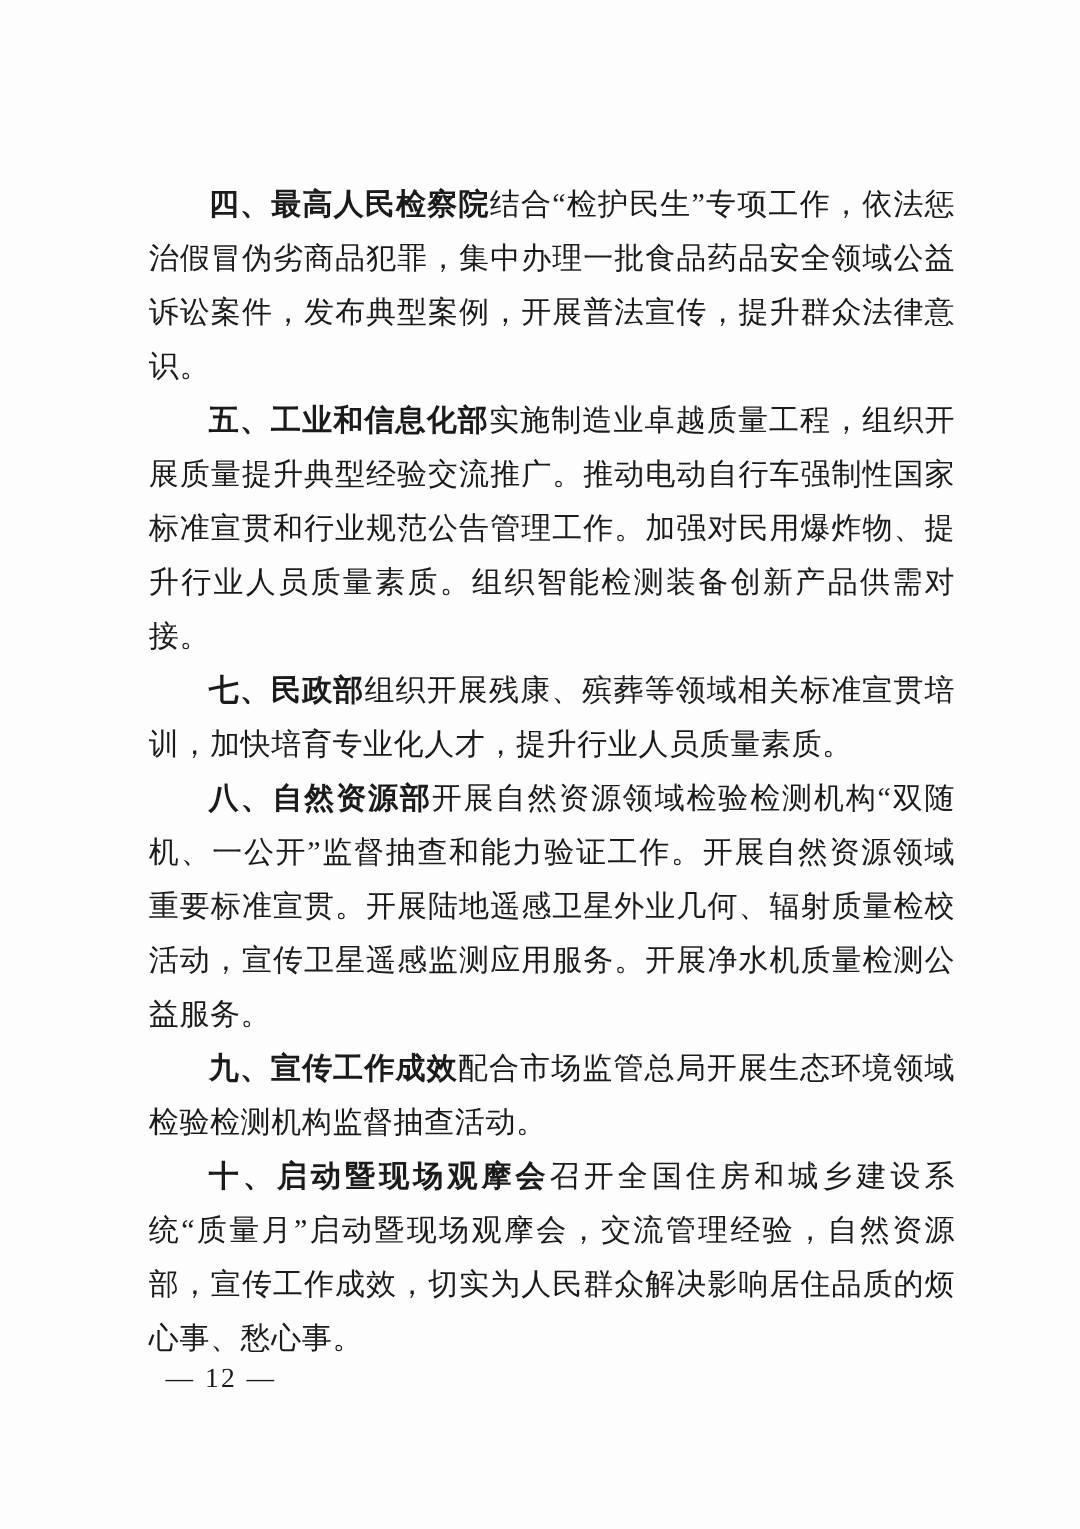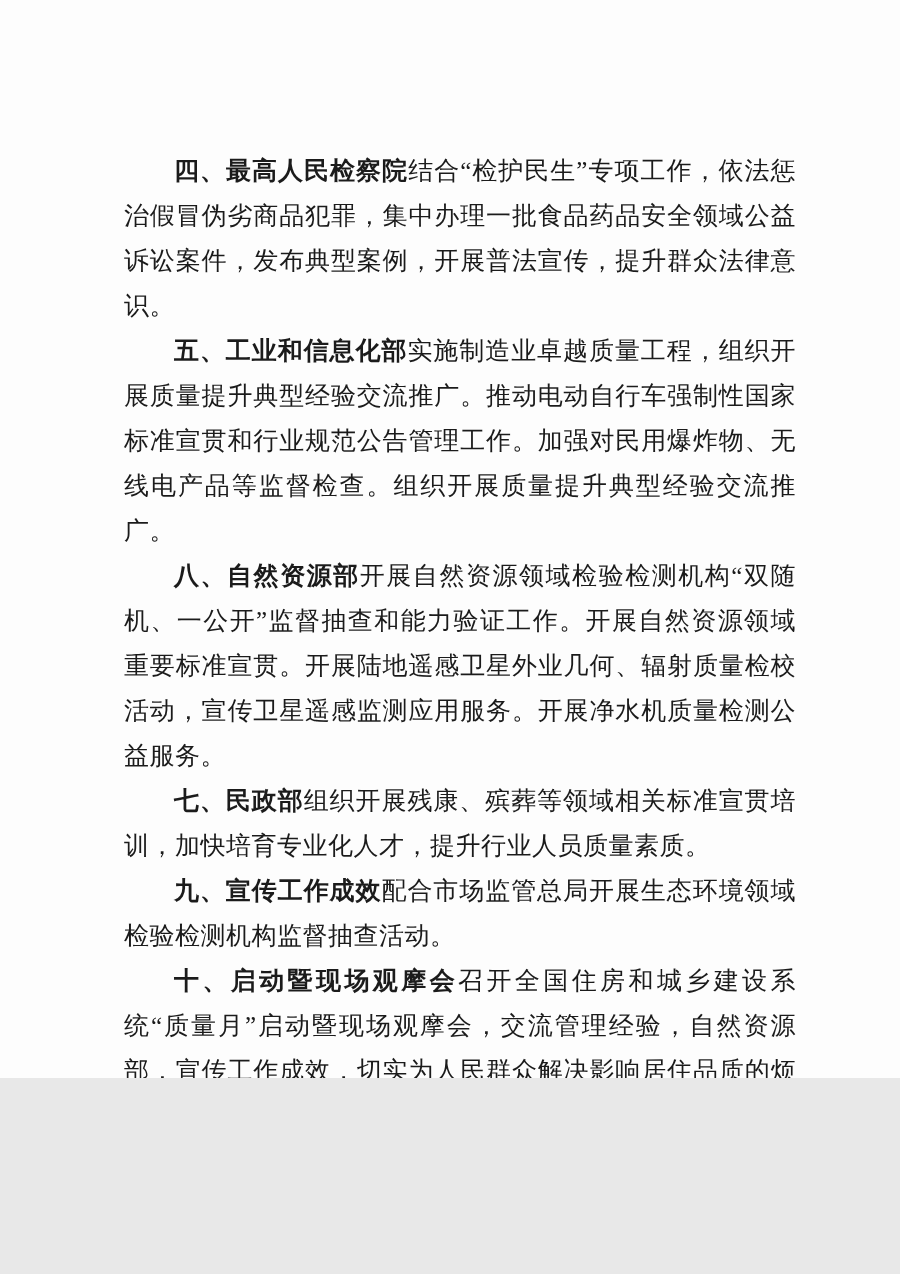--- a/index.html
+++ b/index.html
@@ -3,21 +3,21 @@
 <meta charset="utf-8">
 <style>
   html, body {
     margin: 0;
     padding: 0;
     background: #e8e8e8;
   }
   .page {
     position: relative;
     width: 900px;
-    height: 1078px;
+    height: 1274px;
     margin: 0 auto;
     background: #fdfdfd;
     overflow: hidden;
     color: #1b1b1b;
     font-family: "Liberation Serif", "DejaVu Serif", serif;
   }
   .content {
     position: absolute;
     left: 124px;
     top: 148px;
@@ -49,26 +49,26 @@
   }
 </style>
 </head>
 <body>
 
 <div class="page">
   <div class="content">
 
     <p class="para"><span class="lead">四、最高人民检察院</span><span>结合“检护民生”专项工作，依法惩治假冒伪劣商品犯罪，集中办理一批食品药品安全领域公益诉讼案件，发布典型案例，开展普法宣传，提升群众法律意识。</span></p>
 
-    <p class="para"><span class="lead">五、工业和信息化部</span><span>实施制造业卓越质量工程，组织开展质量提升典型经验交流推广。推动电动自行车强制性国家标准宣贯和行业规范公告管理工作。加强对民用爆炸物、无线电产品等监督检查。组织开展质量提升典型经验交流推广。</span></p>
+    <p class="para"><span class="lead">五、工业和信息化部</span><span>实施制造业卓越质量工程，组织开展质量提升典型经验交流推广。推动电动自行车强制性国家标准宣贯和行业规范公告管理工作。加强对民用爆炸物、提升行业人员质量素质。组织智能检测装备创新产品供需对接。</span></p>
 
 
+    <p class="para"><span class="lead">七、民政部</span><span>组织开展残康、殡葬等领域相关标准宣贯培训，加快培育专业化人才，提升行业人员质量素质。</span></p>
+
     <p class="para"><span class="lead">八、自然资源部</span><span>开展自然资源领域检验检测机构“双随机、一公开”监督抽查和能力验证工作。开展自然资源领域重要标准宣贯。开展陆地遥感卫星外业几何、辐射质量检校活动，宣传卫星遥感监测应用服务。开展净水机质量检测公益服务。</span></p>
-
-    <p class="para"><span class="lead">七、民政部</span><span>组织开展残康、殡葬等领域相关标准宣贯培训，加快培育专业化人才，提升行业人员质量素质。</span></p>
 
     <p class="para"><span class="lead">九、宣传工作成效</span><span>配合市场监管总局开展生态环境领域检验检测机构监督抽查活动。</span></p>
 
     <p class="para"><span class="lead">十、启动暨现场观摩会</span><span>召开全国住房和城乡建设系统“质量月”启动暨现场观摩会，交流管理经验，自然资源部，宣传工作成效，切实为人民群众解决影响居住品质的烦心事、愁心事。</span></p>
 
     <p class="para"></p>
 
   </div>
 
   <div class="footer">— 12 —</div>

